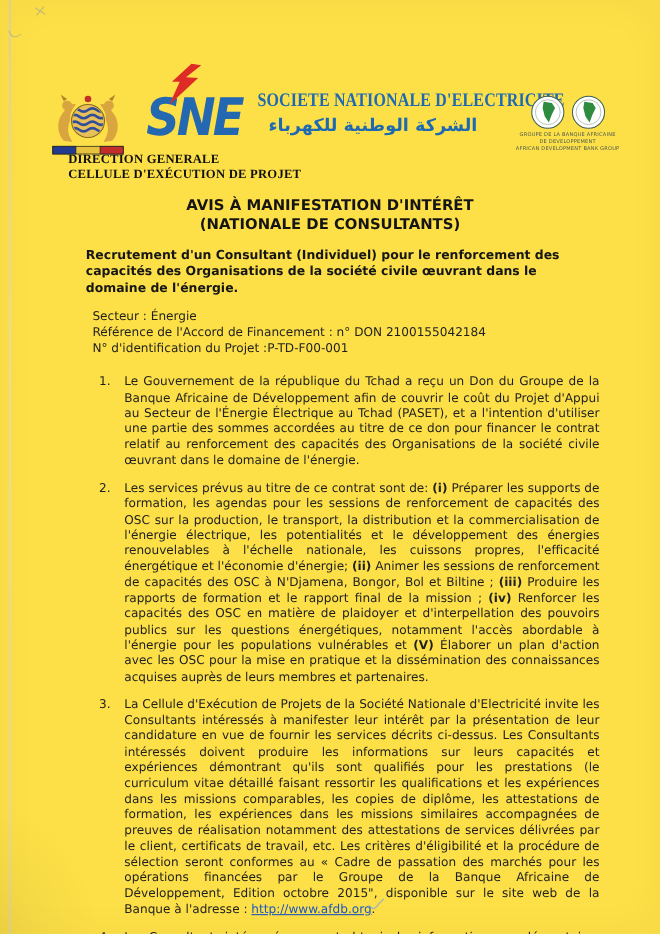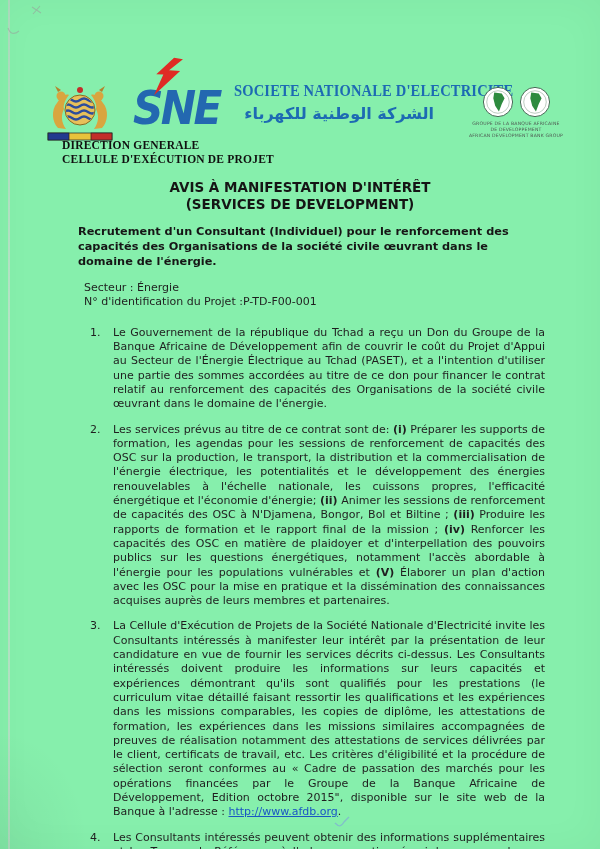--- a/index.html
+++ b/index.html
@@ -1,20 +1,20 @@
 <!DOCTYPE html>
 <html lang="fr"><head>
 <meta charset="utf-8">
 <style>
   * { margin:0; padding:0; box-sizing:border-box; }
   html,body { background:#e8e8e8; }
   body { font-family:"DejaVu Sans", sans-serif; }
   .page {
     position:relative; width:600px; height:849px; margin:0 auto;
-    background:#86efac; color:#1f1f1f; overflow:hidden;
+    background:#fde047; color:#1f1f1f; overflow:hidden;
     box-shadow: inset 0 0 40px rgba(0,0,0,0.035);
   }
   .scan-edge-left {
     position:absolute; left:8px; top:0; bottom:0; width:2px;
     background:linear-gradient(#c9c9c9,#dcdcdc 40%,#d2d2d2); opacity:.55;
   }
   .scan-corner-shade {
     position:absolute; left:0; bottom:0; width:90px; height:120px;
     background:radial-gradient(ellipse at 0% 100%, rgba(0,0,0,.05), transparent 70%);
   }
@@ -138,27 +138,28 @@
   </div>
 
   <div class="dept">
     <div>DIRECTION GENERALE</div>
     <div>CELLULE D'EXÉCUTION DE PROJET</div>
   </div>
 
   <div class="content">
     <div class="title">
       <div>AVIS À MANIFESTATION D'INTÉRÊT</div>
-      <div>(SERVICES DE DEVELOPMENT)</div>
+      <div>(NATIONALE DE CONSULTANTS)</div>
     </div>
 
     <div class="subject">Recrutement d'un Consultant (Individuel) pour le renforcement des capacités des Organisations de la société civile œuvrant dans le domaine de l'énergie.</div>
 
     <div class="meta">
       <div><b>Secteur :</b><span> Énergie</span></div>
+      <div><b>Référence de l'Accord de Financement :</b><span> n° DON 2100155042184</span></div>
       <div><b>N° d'identification du Projet :</b><span>P-TD-F00-001</span></div>
     </div>
 
     <div class="paras">
         <div class="para">
           <span class="num">1.</span>
           <span class="ptext"><span>Le Gouvernement de la république du Tchad a reçu un Don du Groupe de la Banque Africaine de Développement afin de couvrir le coût du Projet d'Appui au Secteur de l'Énergie Électrique au Tchad (PASET), et a l'intention d'utiliser une partie des sommes accordées au titre de ce don pour financer le contrat relatif au renforcement des capacités des Organisations de la société civile œuvrant dans le domaine de l'énergie.</span></span>
         </div>
         <div class="para">
           <span class="num">2.</span>

